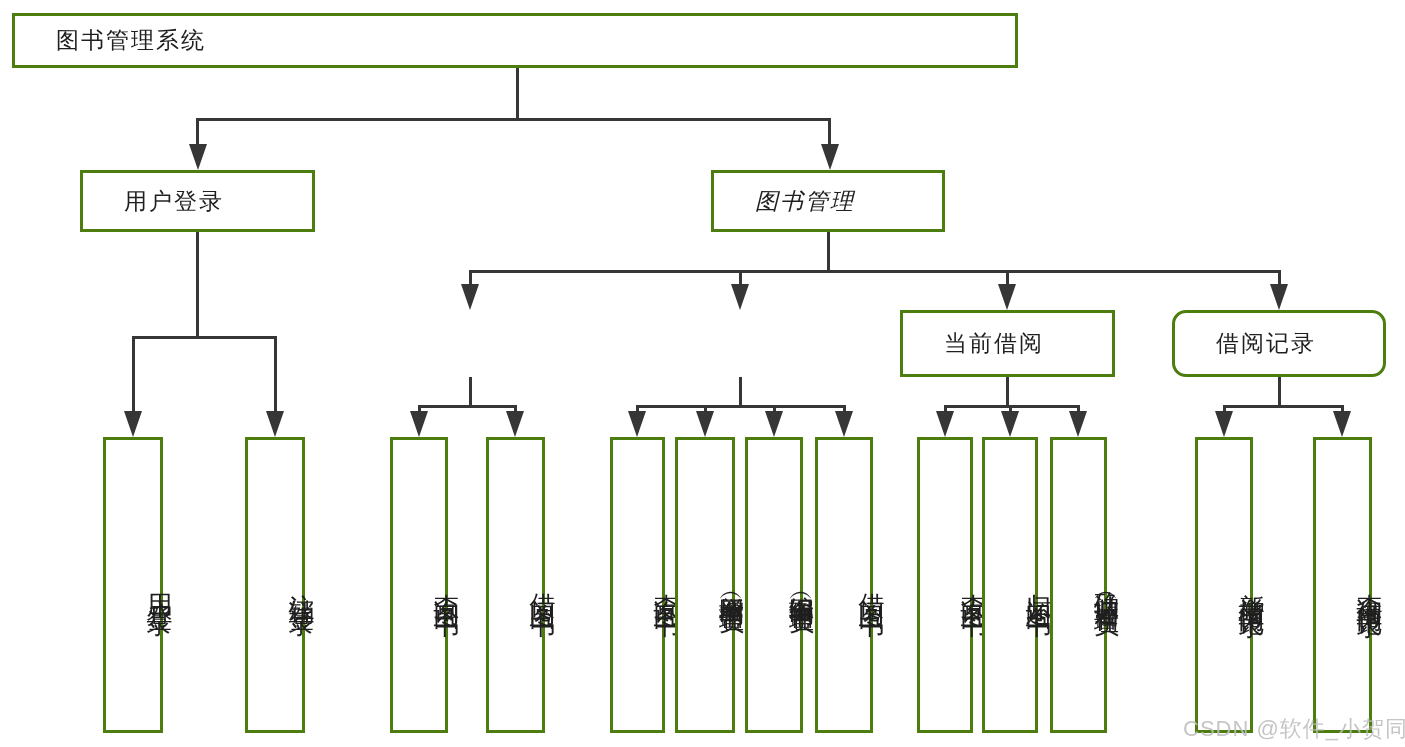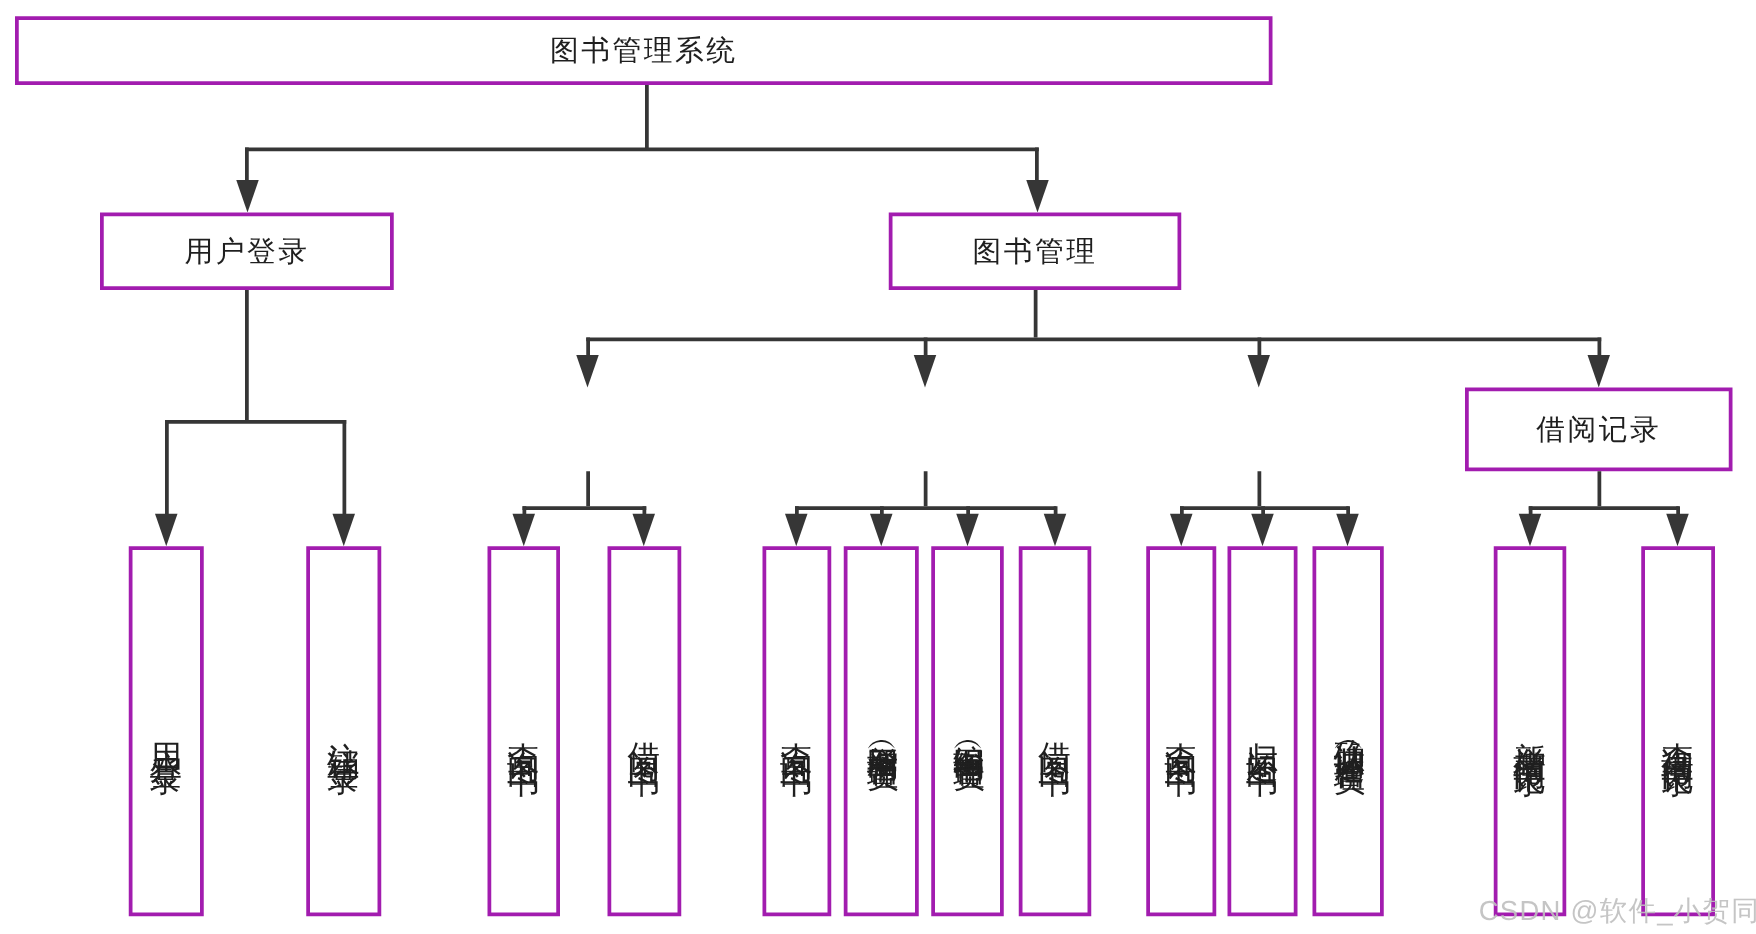--- a/index.html
+++ b/index.html
@@ -8,25 +8,26 @@
     width: 1405px;
     height: 747px;
     background: #ffffff;
     font-family: "Liberation Sans", sans-serif;
     color: #1f1f1f;
     overflow: hidden;
   }
   .box {
     position: absolute;
     box-sizing: border-box;
-    border: 3px solid #a21caf;
+    border: 3px solid #4d7c0f;
     background: #ffffff;
     display: flex;
     align-items: center;
-    justify-content: center;
+    justify-content: flex-start;
+    padding-left: 41px;
   }
   .h-label { font-size: 23px; letter-spacing: 2px; white-space: nowrap; }
   .vtext {
     writing-mode: vertical-rl;
     text-orientation: mixed;
     font-size: 26px;
     line-height: 1;
   }
   .ls4 { letter-spacing: 6px; }
   .ls6 { letter-spacing: 4px; }
@@ -63,21 +64,21 @@
   <div class="vline" style="left:516px; top:68px; width:3px; height:52px;"></div>
   <div class="hline" style="left:196px; top:118px; width:635px; height:3px;"></div>
   <div class="vline" style="left:196px; top:118px; width:3px; height:30px;"></div>
   <div class="arrow" style="left:189px; top:144px;"></div>
   <div class="vline" style="left:828px; top:118px; width:3px; height:30px;"></div>
   <div class="arrow" style="left:821px; top:144px;"></div>
 
   <div class="box" style="left:80px; top:170px; width:235px; height:62px;">
     <span class="h-label">用户登录</span>
   </div>
-  <div class="box" style="left:711px; top:170px; width:234px; height:62px;">
+  <div class="box" style="left:711px; top:170px; width:234px; height:62px;font-style:italic;">
     <span class="h-label">图书管理</span>
   </div>
 
   <div class="vline" style="left:196px; top:232px; width:3px; height:104px;"></div>
   <div class="hline" style="left:132px; top:336px; width:145px; height:3px;"></div>
   <div class="vline" style="left:132px; top:336px; width:3px; height:78px;"></div>
   <div class="arrow" style="left:124px; top:411px;"></div>
   <div class="vline" style="left:274px; top:336px; width:3px; height:78px;"></div>
   <div class="arrow" style="left:266px; top:411px;"></div>
 
@@ -85,21 +86,24 @@
   <div class="hline" style="left:469px; top:270px; width:812px; height:3px;"></div>
   <div class="vline" style="left:469px; top:270px; width:3px; height:18px;"></div>
   <div class="arrow" style="left:461px; top:284px;"></div>
   <div class="vline" style="left:739px; top:270px; width:3px; height:18px;"></div>
   <div class="arrow" style="left:731px; top:284px;"></div>
   <div class="vline" style="left:1006px; top:270px; width:3px; height:18px;"></div>
   <div class="arrow" style="left:998px; top:284px;"></div>
   <div class="vline" style="left:1278px; top:270px; width:3px; height:18px;"></div>
   <div class="arrow" style="left:1270px; top:284px;"></div>
 
-  <div class="box" style="left:1172px; top:310px; width:214px; height:67px;">
+  <div class="box" style="left:900px; top:310px; width:215px; height:67px;">
+    <span class="h-label">当前借阅</span>
+  </div>
+  <div class="box" style="left:1172px; top:310px; width:214px; height:67px;border-radius:14px;">
     <span class="h-label">借阅记录</span>
   </div>
 
   <div class="vline" style="left:469px; top:377px; width:3px; height:28px;"></div>
   <div class="hline" style="left:418px; top:405px; width:99px; height:3px;"></div>
   <div class="vline" style="left:418px; top:405px; width:3px; height:9px;"></div>
   <div class="arrow" style="left:410px; top:411px;"></div>
   <div class="vline" style="left:514px; top:405px; width:3px; height:9px;"></div>
   <div class="arrow" style="left:506px; top:411px;"></div>
 

